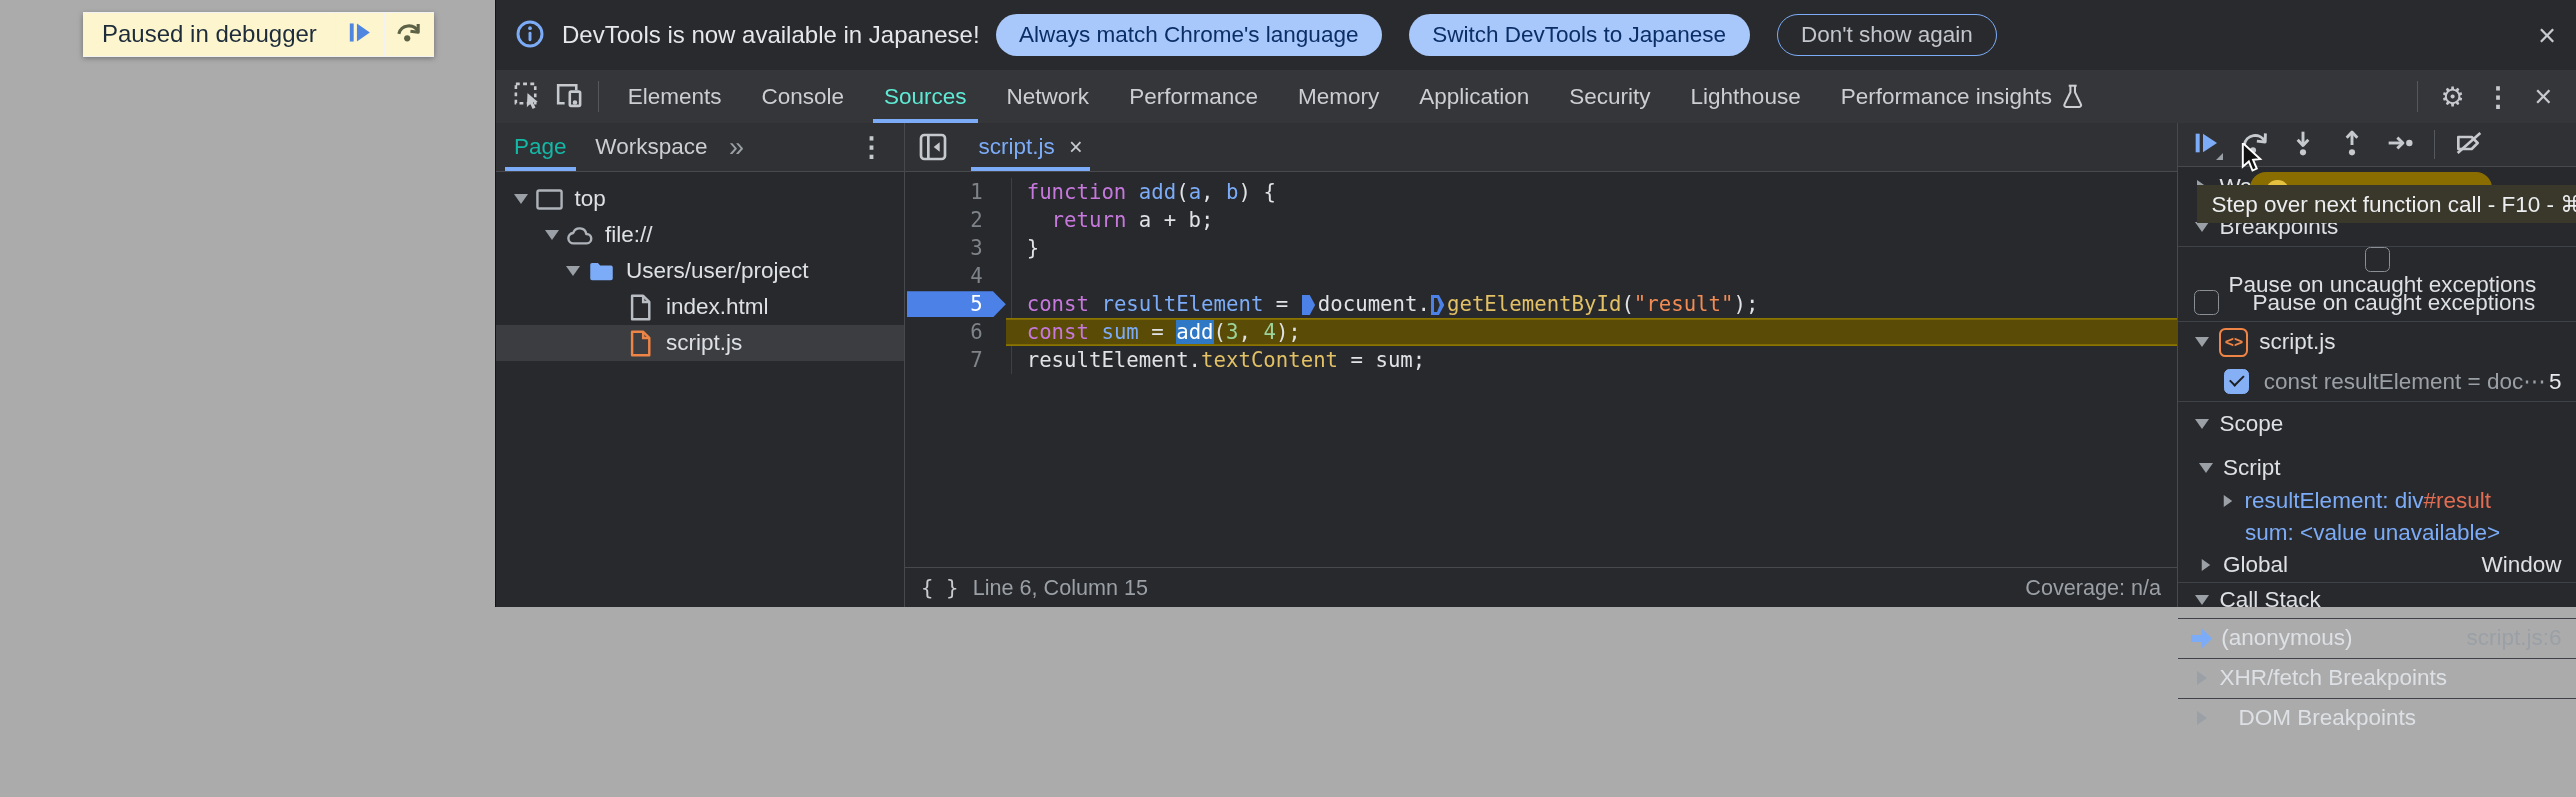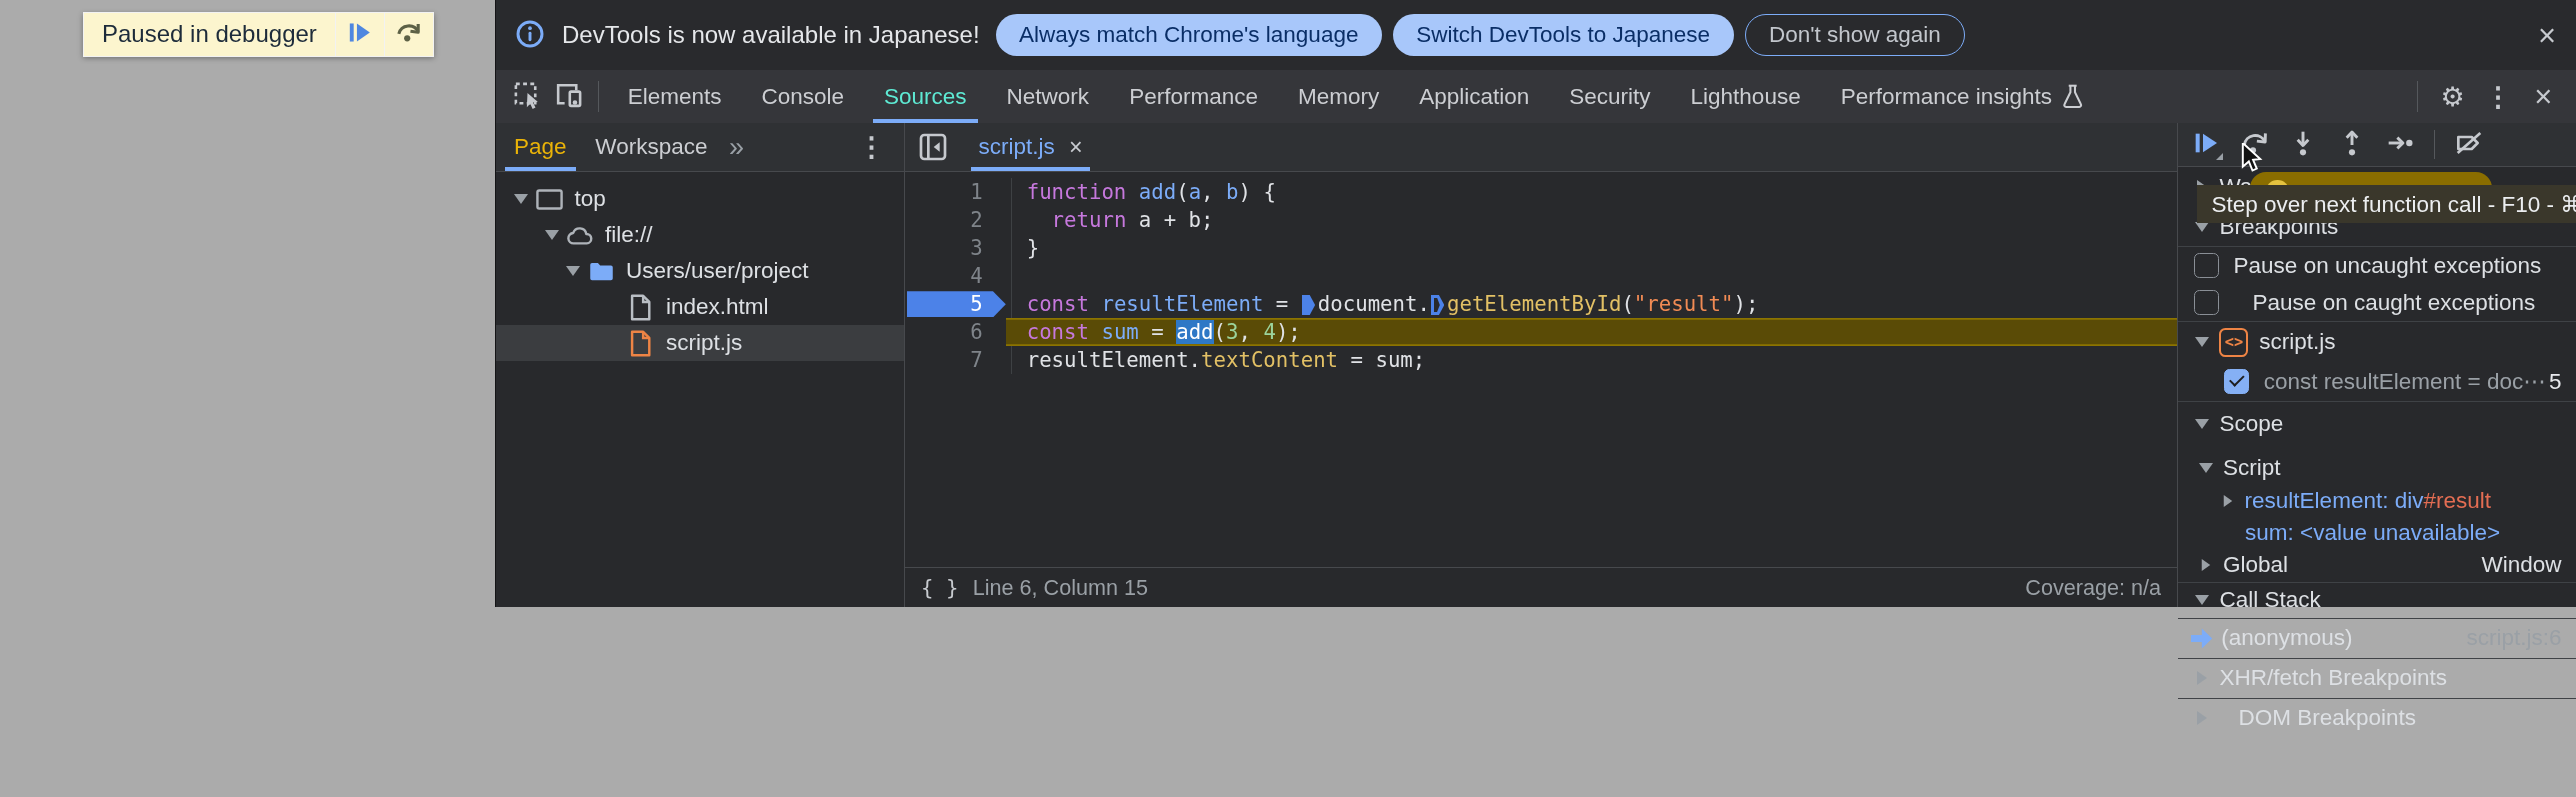--- a/index.html
+++ b/index.html
@@ -35,21 +35,21 @@
   .tb-right { margin-left:auto; display:flex; align-items:center; gap:5.4px; padding-right:12.6px; }
   .glyph-btn { font-size:27px; color:#c6c9ce; background:none; border:none; cursor:pointer; width:40px; height:40px; }
 
   
   .content { position:absolute; top:123px; left:0; right:0; bottom:0; display:flex; }
 
   
   .navigator { width:409px; flex:0 0 409px; border-right:0.9px solid #47494d; display:flex; flex-direction:column; background:#28292c; }
   .panel-header { height:49px; background:#2f3134; border-bottom:0.9px solid #47494d; display:flex; align-items:center; }
   .nav-tab { position:relative; height:100%; display:flex; align-items:center; padding:0 14.4px; font-size:22.5px; color:#ccced2; cursor:pointer; }
-  .nav-tab.active { color:#eab308; }
+  .nav-tab.active { color:#14b8a6; }
   .nav-tab.active::after { content:''; position:absolute; left:5.4px; right:5.4px; bottom:0; height:3.6px; background:#7cacf8; }
   .nav-overflow { color:#9aa0a6; font-size:27px; margin-left:7.2px; cursor:pointer; background:none; border:none; }
   .nav-kebab { margin-left:auto; margin-right:12.6px; }
   .tree { padding-top:9px; }
   .tree-row { height:36px; display:flex; align-items:center; font-size:22.5px; color:#dde0e4; cursor:pointer; }
   .tree-row.selected { background:#3b3d40; }
   .tree-arrow { width:25px; display:flex; justify-content:center; }
   .tri-d { width:0; height:0; border-top:10px solid #9aa0a6; border-left:7.2px solid transparent; border-right:7.2px solid transparent; }
   .tri-r { width:0; height:0; border-left:10px solid #9aa0a6; border-top:7.2px solid transparent; border-bottom:7.2px solid transparent; }
   .tree-icon { width:32px; height:27px; display:flex; align-items:center; justify-content:center; margin-right:9px; }
@@ -96,21 +96,21 @@
 
   .banner-zone { position:relative; height:56px; }
   .paused-banner { position:absolute; left:72px; right:84px; top:5.4px; height:45px; background:#8a6d00; border-radius:16px; }
   .paused-banner .dot { position:absolute; left:16px; top:8px; width:22.5px; height:22.5px; border-radius:50%; background:#e4c23f; }
   .dbg-tooltip { position:absolute; left:19px; right:0; top:18px; height:38px; background:#3a372b; color:#eceef0; font-size:22.5px;
     display:flex; align-items:center; padding-left:14.4px; white-space:nowrap; overflow:hidden; z-index:10; }
 
   .drow { display:flex; align-items:center; padding-left:10.8px; font-size:22.5px; color:#dde0e4; flex:0 0 auto; }
   .drow .arrow { width:27px; display:flex; justify-content:center; margin-right:3.6px; }
   .drow.bordered { border-bottom:0.9px solid #3f4246; }
-  .h44 { height:40px; } .h42 { height:38px;gap:19px; } .h41 { height:37px; } .h45 { height:40px; } .h40 { height:36px; } .h38 { height:34px; } .h36 { height:32px; }
+  .h44 { height:40px; } .h42 { height:38px;gap:19px; } .h41 { height:37px;flex-direction:column; } .h45 { height:40px; } .h40 { height:36px; } .h38 { height:34px; } .h36 { height:32px; }
   .checkbox { width:25px; height:25px; border:1.8px solid #8a8f96; border-radius:5.4px; margin:0 14.4px 0 5.4px; flex:0 0 25px; background:transparent; cursor:pointer; }
   .checkbox.checked { background:#85b0f5; border-color:#85b0f5; position:relative; }
   .checkbox.checked::after { content:''; position:absolute; left:4.5px; top:5.4px; width:11.7px; height:6.3px; border-left:2.7px solid #1d1e20; border-bottom:2.7px solid #1d1e20; transform:rotate(-45deg); }
   .js-badge { width:29px; height:29px; border:2.7px solid #ee8445; border-radius:6.3px; color:#ee8445; font-family:"DejaVu Sans Mono",monospace;
     font-size:15.3px; font-weight:bold; display:flex; align-items:center; justify-content:center; margin-right:10.8px; }
   .bp-snippet { color:#9aa0a6; white-space:nowrap; overflow:hidden; }
   .bp-line { margin-left:auto; padding-right:14.4px; color:#e8eaed; }
   .scope-name { color:#7cacf8; white-space:nowrap; }
   .scope-red { color:#e36d53; }
   .right-val { margin-left:auto; padding-right:14.4px; color:#dde0e4; }
@@ -151,21 +151,21 @@
 
     <div class="notif">
       <span>
         <svg width="32" height="32" viewBox="0 0 24 24" fill="none">
             <circle cx="12" cy="12" r="9" stroke="#7cacf8" stroke-width="2.2"></circle>
             <circle cx="12" cy="7.6" r="1.4" fill="#7cacf8"></circle>
             <rect x="10.9" y="10.4" width="2.2" height="7" rx="1.1" fill="#7cacf8"></rect>
           </svg>
       </span>
       <span class="notif-msg">DevTools is now available in Japanese!</span>
-      <span id="notif-buttons" style="display:flex;gap:11px;">
+      <span id="notif-buttons" style="display:flex;gap:27px;">
           <button class="pill filled">Always match Chrome's language</button>
           <button class="pill filled">Switch DevTools to Japanese</button>
           <button class="pill outlined">Don't show again</button>
         </span>
       <button class="notif-close">×</button>
     </div>
 
     <div class="main-toolbar">
       <button class="tb-icon" style="margin-left:10.8px;">
         <span>

